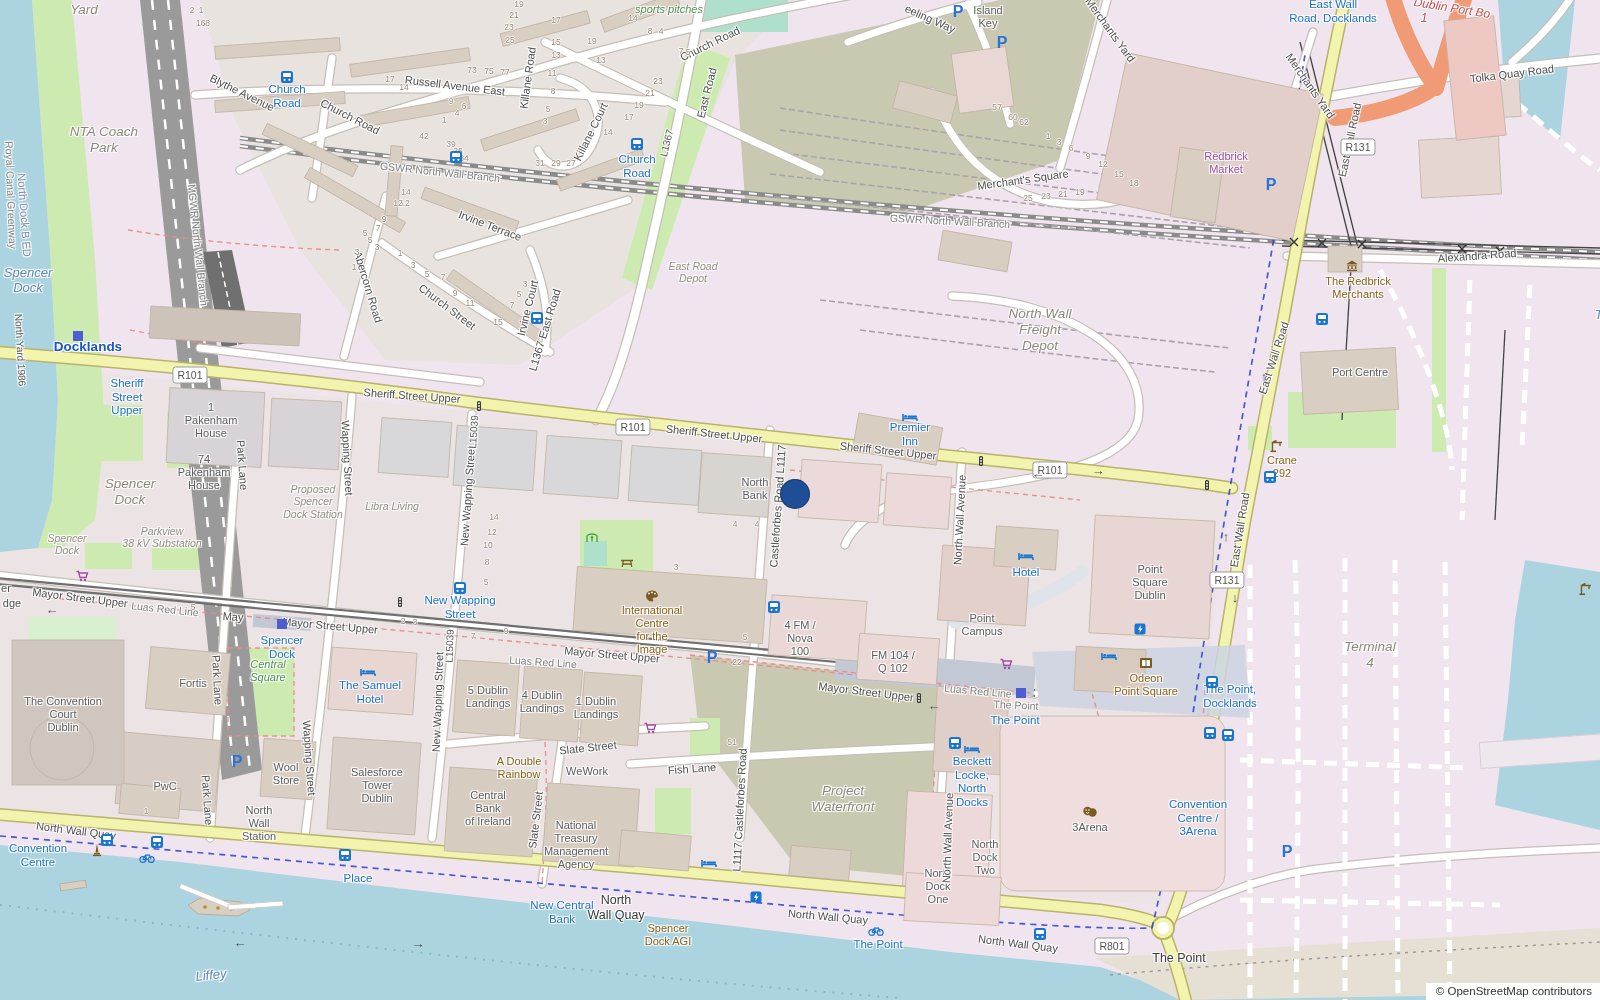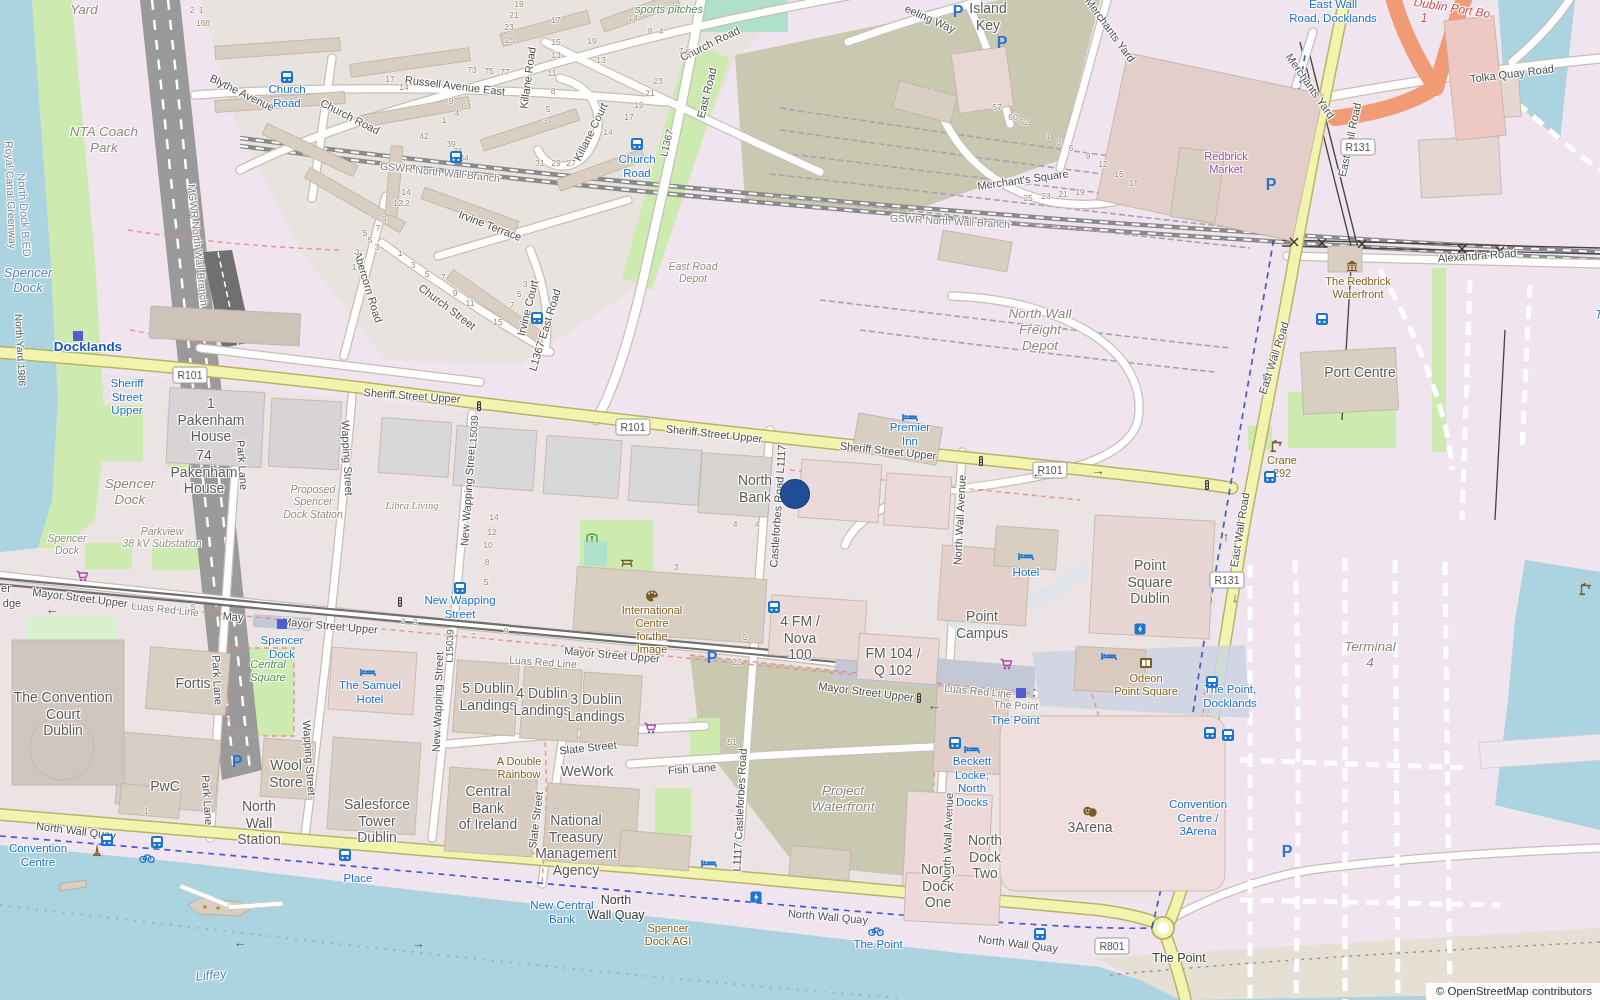--- a/index.html
+++ b/index.html
@@ -2,21 +2,21 @@
 <html><head>
 <meta charset="utf-8">
 <style>
   html,body{margin:0;padding:0;background:#ddd;}
   #map{position:relative;width:1600px;height:1000px;overflow:hidden;background:#ffffff;font-family:"Liberation Sans",sans-serif;}
   #geom{position:absolute;left:0;top:0;}
   .lbl{position:absolute;white-space:pre-line;text-align:center;line-height:1.18;pointer-events:none;
        text-shadow:-1px -1px 0 rgba(255,255,255,.9),1px -1px 0 rgba(255,255,255,.9),-1px 1px 0 rgba(255,255,255,.9),1px 1px 0 rgba(255,255,255,.9),0 0 3px #fff;}
   .c-st{font-size:11px;color:#4f4f4f}
   .c-ss{font-size:10px;color:#5a5a5a}
-  .c-bn{font-size:14px;color:#5d5d5d}
+  .c-bn{font-size:11px;color:#5d5d5d}
   .c-pd{font-size:12.5px;color:#3a3a3a}
   .c-ai{font-size:13.5px;color:#8d887b;font-style:italic}
   .c-ais{font-size:10.5px;color:#938e82;font-style:italic}
   .c-wa{font-size:13px;color:#5d87b8;font-style:italic}
   .c-bl{font-size:11.5px;color:#1a70cf}
   .c-bb{font-size:13.5px;color:#1a56c8;font-weight:bold}
   .c-br{font-size:11px;color:#8a6218}
   .c-pu{font-size:11px;color:#a54ba5}
   .c-gr{font-size:11px;color:#4c9352;font-style:italic}
   .c-rd{font-size:12px;color:#cc4b4b;font-style:italic}
@@ -348,21 +348,21 @@
       <div class="lbl c-st" style="position: absolute; left: 207px; top: 800px; transform: translate(-50%, -50%) rotate(86deg);">Park Lane</div>
       <div class="lbl c-ai" style="position: absolute; left: 130px; top: 492px; transform: translate(-50%, -50%);">Spencer
 Dock</div>
       <div class="lbl c-ais" style="position: absolute; left: 67px; top: 544px; transform: translate(-50%, -50%);">Spencer
 Dock</div>
       <div class="lbl c-ais" style="position: absolute; left: 162px; top: 537px; transform: translate(-50%, -50%);">Parkview
 38 kV Substation</div>
       <div class="lbl c-ais" style="position: absolute; left: 313px; top: 502px; transform: translate(-50%, -50%);">Proposed
 Spencer
 Dock Station</div>
-      <div class="lbl c-ais" style="position: absolute; left: 412px; top: 506px; transform: translate(-50%, -50%); font-family: Liberation Serif, serif;">Libra Living</div>
+      <div class="lbl c-ais" style="position: absolute; left: 392px; top: 506px; transform: translate(-50%, -50%);">Libra Living</div>
       <div class="lbl c-st" style="position: absolute; left: 347px; top: 458px; transform: translate(-50%, -50%) rotate(87deg);">Wapping Street</div>
       <div class="lbl c-st" style="position: absolute; left: 309px; top: 758px; transform: translate(-50%, -50%) rotate(86deg);">Wapping Street</div>
       <div class="lbl c-st" style="position: absolute; left: 368px; top: 287px; transform: translate(-50%, -50%) rotate(73deg);">Abercorn Road</div>
       <div class="lbl c-st" style="position: absolute; left: 447px; top: 307px; transform: translate(-50%, -50%) rotate(37deg);">Church Street</div>
       <div class="lbl c-st" style="position: absolute; left: 490px; top: 226px; transform: translate(-50%, -50%) rotate(21deg);">Irvine Terrace</div>
       <div class="lbl c-st" style="position: absolute; left: 528px; top: 308px; transform: translate(-50%, -50%) rotate(-76deg);">Irvine Court</div>
       <div class="lbl c-st" style="position: absolute; left: 545px; top: 330px; transform: translate(-50%, -50%) rotate(-73deg);">L1367  East Road</div>
       <div class="lbl c-st" style="position: absolute; left: 707px; top: 93px; transform: translate(-50%, -50%) rotate(-76deg);">East Road</div>
       <div class="lbl c-ss" style="position: absolute; left: 667px; top: 143px; transform: translate(-50%, -50%) rotate(-76deg);">L1367</div>
       <div class="lbl c-ais" style="position: absolute; left: 693px; top: 272px; transform: translate(-50%, -50%);">East Road
@@ -391,21 +391,21 @@
       <div class="lbl c-bl" style="position: absolute; left: 1333px; top: 12px; transform: translate(-50%, -50%);">East Wall
 Road, Docklands</div>
       <div class="lbl c-rd" style="position: absolute; left: 1452px; top: 8px; transform: translate(-50%, -50%) rotate(9deg);">Dublin Port Bo</div>
       <div class="lbl c-rd" style="position: absolute; left: 1424px; top: 18px; transform: translate(-50%, -50%);">1</div>
       <div class="lbl c-st" style="position: absolute; left: 1512px; top: 74px; transform: translate(-50%, -50%) rotate(-7deg);">Tolka Quay Road</div>
       <div class="lbl c-st" style="position: absolute; left: 1350px; top: 140px; transform: translate(-50%, -50%) rotate(-78deg);">East Wall Road</div>
       <div class="lbl c-st" style="position: absolute; left: 1274px; top: 358px; transform: translate(-50%, -50%) rotate(-72deg);">East Wall Road</div>
       <div class="lbl c-st" style="position: absolute; left: 1240px; top: 530px; transform: translate(-50%, -50%) rotate(-81deg);">East Wall Road</div>
       <div class="lbl c-st" style="position: absolute; left: 1477px; top: 256px; transform: translate(-50%, -50%) rotate(-4deg);">Alexandra Road</div>
       <div class="lbl c-br" style="position: absolute; left: 1358px; top: 288px; transform: translate(-50%, -50%);">The Redbrick
-Waterfront</div>
+Merchants</div>
       <div class="lbl c-bn" style="position: absolute; left: 1360px; top: 372px; transform: translate(-50%, -50%);">Port Centre</div>
       <div class="lbl c-br" style="position: absolute; left: 1282px; top: 467px; transform: translate(-50%, -50%);">Crane
 292</div>
       <div class="lbl c-ai" style="position: absolute; left: 1040px; top: 330px; transform: translate(-50%, -50%);">North Wall
 Freight
 Depot</div>
       <div class="lbl c-bl" style="position: absolute; left: 910px; top: 435px; transform: translate(-50%, -50%);">Premier
 Inn</div>
       <div class="lbl c-bn" style="position: absolute; left: 755px; top: 489px; transform: translate(-50%, -50%);">North
 Bank</div>
@@ -442,40 +442,40 @@
 Square</div>
       <div class="lbl c-bl" style="position: absolute; left: 370px; top: 693px; transform: translate(-50%, -50%);">The Samuel
 Hotel</div>
       <div class="lbl c-bn" style="position: absolute; left: 193px; top: 683px; transform: translate(-50%, -50%);">Fortis</div>
       <div class="lbl c-bn" style="position: absolute; left: 63px; top: 714px; transform: translate(-50%, -50%);">The Convention
 Court
 Dublin</div>
       <div class="lbl c-bn" style="position: absolute; left: 165px; top: 786px; transform: translate(-50%, -50%);">PwC</div>
       <div class="lbl c-bn" style="position: absolute; left: 286px; top: 774px; transform: translate(-50%, -50%);">Wool
 Store</div>
-      <div class="lbl c-bn" style="position: absolute; left: 377px; top: 785px; transform: translate(-50%, -50%); margin-top: 36px;">Salesforce
+      <div class="lbl c-bn" style="position: absolute; left: 377px; top: 785px; transform: translate(-50%, -50%);">Salesforce
 Tower
 Dublin</div>
       <div class="lbl c-bn" style="position: absolute; left: 488px; top: 808px; transform: translate(-50%, -50%);">Central
 Bank
 of Ireland</div>
       <div class="lbl c-bn" style="position: absolute; left: 576px; top: 845px; transform: translate(-50%, -50%);">National
 Treasury
 Management
 Agency</div>
       <div class="lbl c-st" style="position: absolute; left: 588px; top: 748px; transform: translate(-50%, -50%) rotate(-6deg);">Slate Street</div>
       <div class="lbl c-st" style="position: absolute; left: 536px; top: 820px; transform: translate(-50%, -50%) rotate(-83deg);">Slate Street</div>
       <div class="lbl c-bn" style="position: absolute; left: 587px; top: 771px; transform: translate(-50%, -50%);">WeWork</div>
       <div class="lbl c-br" style="position: absolute; left: 519px; top: 768px; transform: translate(-50%, -50%);">A Double
 Rainbow</div>
       <div class="lbl c-bn" style="position: absolute; left: 488px; top: 697px; transform: translate(-50%, -50%);">5 Dublin
 Landings</div>
       <div class="lbl c-bn" style="position: absolute; left: 542px; top: 702px; transform: translate(-50%, -50%);">4 Dublin
 Landings</div>
-      <div class="lbl c-bn" style="position: absolute; left: 596px; top: 708px; transform: translate(-50%, -50%);">3 Dublin
+      <div class="lbl c-bn" style="position: absolute; left: 596px; top: 708px; transform: translate(-50%, -50%);">1 Dublin
 Landings</div>
       <div class="lbl c-st" style="position: absolute; left: 692px; top: 769px; transform: translate(-50%, -50%) rotate(-4deg);">Fish Lane</div>
       <div class="lbl c-bn" style="position: absolute; left: 259px; top: 823px; transform: translate(-50%, -50%);">North
 Wall
 Station</div>
       <div class="lbl c-st" style="position: absolute; left: 76px; top: 831px; transform: translate(-50%, -50%) rotate(7deg);">North Wall Quay</div>
       <div class="lbl c-pd" style="position: absolute; left: 616px; top: 908px; transform: translate(-50%, -50%);">North
 Wall Quay</div>
       <div class="lbl c-st" style="position: absolute; left: 828px; top: 917px; transform: translate(-50%, -50%) rotate(5deg);">North Wall Quay</div>
       <div class="lbl c-st" style="position: absolute; left: 1018px; top: 944px; transform: translate(-50%, -50%) rotate(7deg);">North Wall Quay</div>

